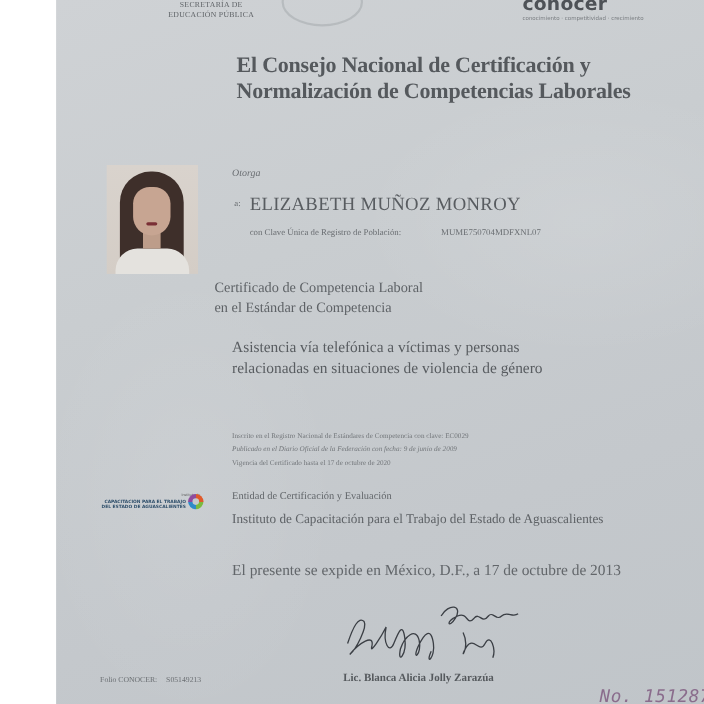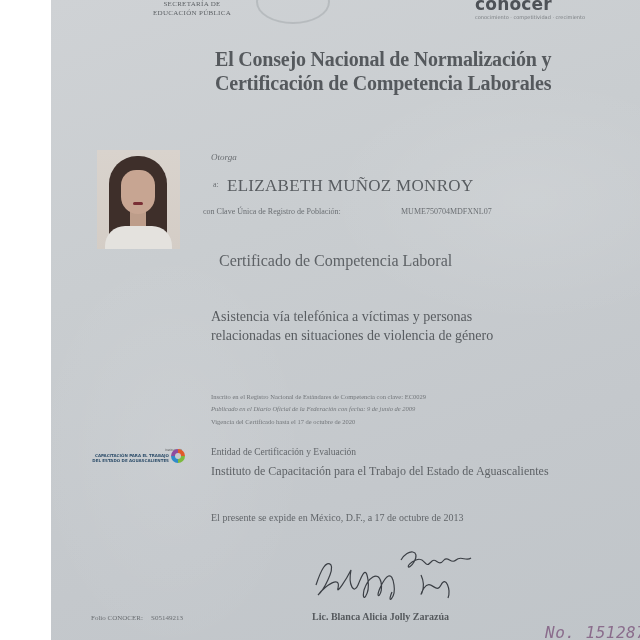--- a/index.html
+++ b/index.html
@@ -63,23 +63,23 @@
     .photo .shirt {
       position: absolute; left: 8px; top: 76px; width: 67px; height: 30px;
       background: #e4e2de; border-radius: 20px 20px 0 0;
     }
     .photo .lips {
       position: absolute; left: 36px; top: 52px; width: 10px; height: 3px; background: #7a2f35; border-radius: 2px;
     }
     .otorga { left: 160px; top: 152px; font-size: 9px; color: #6a6e72; font-style: italic; }
     .a-label { left: 162px; top: 180px; font-size: 8px; color: #6a6e72; }
     .name { left: 176px; top: 176px; font-size: 17px; color: #585c60; letter-spacing: 0.3px; }
-    .curp-label { left: 152px; top: 207px; font-size: 8px; color: #6a6e72; }
+    .curp-label { left: 176px; top: 207px; font-size: 8px; color: #6a6e72; }
     .curp-value { left: 350px; top: 207px; font-size: 8px; color: #6a6e72; }
-    .cert-line { left: 168px; top: 251px; font-size: 16px; color: #5e6266; line-height: 19px; }
+    .cert-line { left: 144px; top: 251px; font-size: 13px; color: #5e6266; line-height: 19px; }
     .standard {
       left: 160px; top: 307px; width: 400px;
       font-size: 14px; font-weight: normal; color: #585c60; line-height: 19px;
     }
     .small-line { font-size: 6.5px; color: #72767a; line-height: 12px; left: 160px; }
     .reg1 { top: 391px; }
     .reg2 { top: 403px; font-style: italic; }
     .reg3 { top: 416px; }
     .icat-logo { left: 34px; top: 448px; width: 110px; height: 20px; }
     .icat-small { position: absolute; left: 80px; top: 0; font-family: "DejaVu Sans", sans-serif; font-size: 3px; color: #555; }
@@ -90,21 +90,21 @@
     .icat-icon {
       position: absolute; left: 86px; top: 1px; width: 14px; height: 14px;
       border-radius: 50%;
       background: conic-gradient(#e05a2b 0 25%, #7cba3e 25% 50%, #2f8bc9 50% 75%, #8e4b9e 75% 100%);
     }
     .icat-icon::after {
       content: ""; position: absolute; left: 4px; top: 4px; width: 6px; height: 6px; border-radius: 50%; background: #c6cace;
     }
     .entidad-label { left: 160px; top: 447px; font-size: 9.5px; color: #62666a; }
     .entidad-value { left: 160px; top: 464px; font-size: 12px; color: #5e6266; }
-    .expide { left: 160px; top: 512px; font-size: 10px; color: #62666a; text-align: right; }
+    .expide { left: 160px; top: 512px; font-size: 14px; color: #62666a; text-align: right; }
     .signature { left: 245px; top: 540px; width: 200px; height: 70px; }
     .signer { left: 261px; top: 611px; font-size: 10px; font-weight: bold; color: #55595d; }
     .folio-label { left: 40px; top: 614px; font-size: 7px; color: #6a6e72; }
     .folio-value { left: 100px; top: 614px; font-size: 7px; color: #6a6e72; }
     .number-stamp {
       left: 494px; top: 623px; font-family: "DejaVu Sans Mono", monospace;
       font-size: 16px; color: #8a6c8c; font-style: italic; letter-spacing: 0.5px;
     }
   </style>
 </head>
@@ -115,40 +115,41 @@
   <div class="abs sep-header">
     <div>SECRETARÍA DE</div>
     <div>EDUCACIÓN PÚBLICA</div>
   </div>
   <div class="abs seal"></div>
 
   <div class="abs conocer-logo">conocer</div>
   <div class="abs conocer-tag">conocimiento · competitividad · crecimiento</div>
 
   <div class="abs title">
-    <div>El Consejo Nacional de Normalización y</div>
-    <div>Certificación de Competencia Laborales</div>
+    <div>El Consejo Nacional de Certificación y</div>
+    <div>Normalización de Competencias Laborales</div>
   </div>
 
   <div class="abs photo">
     <div class="hair"></div>
     <div class="shirt"></div>
     <div class="neck"></div>
     <div class="face"></div>
     <div class="lips"></div>
   </div>
 
   <div class="abs otorga">Otorga</div>
   <div class="abs a-label">a:</div>
   <div class="abs name">ELIZABETH MUÑOZ MONROY</div>
   <div class="abs curp-label">con Clave Única de Registro de Población:</div>
   <div class="abs curp-value">MUME750704MDFXNL07</div>
 
   <div class="abs cert-line">
     <div>Certificado de Competencia Laboral</div>
+    <div>en el Estándar de Competencia</div>
   </div>
 
   <div class="abs standard">
     <div>Asistencia vía telefónica a víctimas y personas</div>
     <div>relacionadas en situaciones de violencia de género</div>
   </div>
 
   <div class="abs small-line reg1">Inscrito en el Registro Nacional de Estándares  de Competencia con clave: EC0029</div>
   <div class="abs small-line reg2">Publicado en el Diario Oficial de la Federación con fecha: 9 de junio de 2009</div>
   <div class="abs small-line reg3">Vigencia del Certificado hasta el 17 de octubre de 2020</div>

